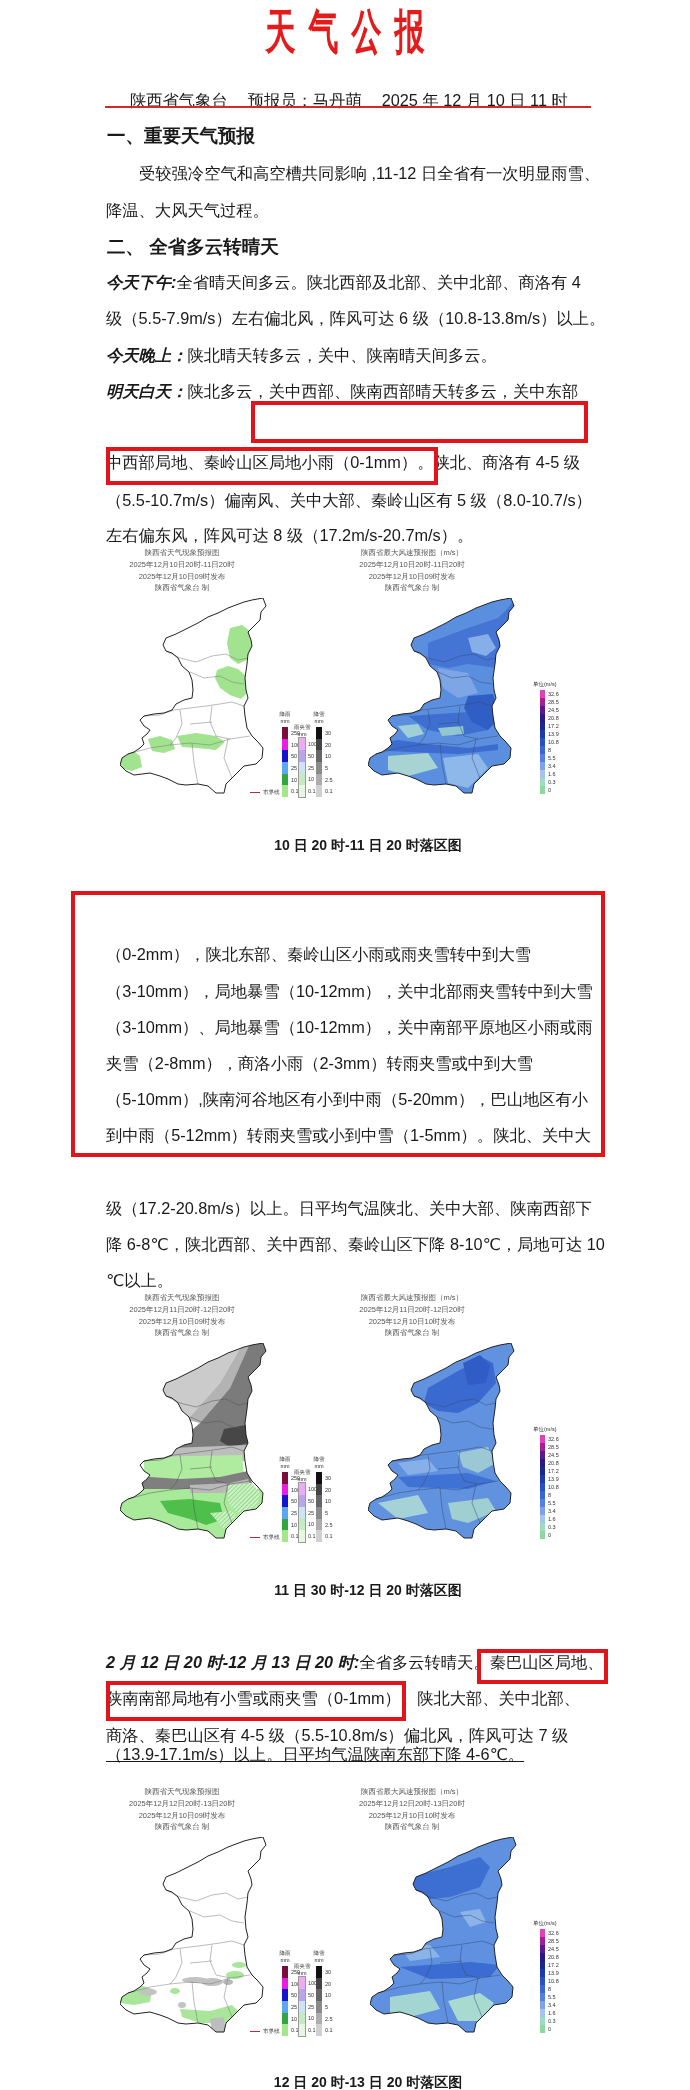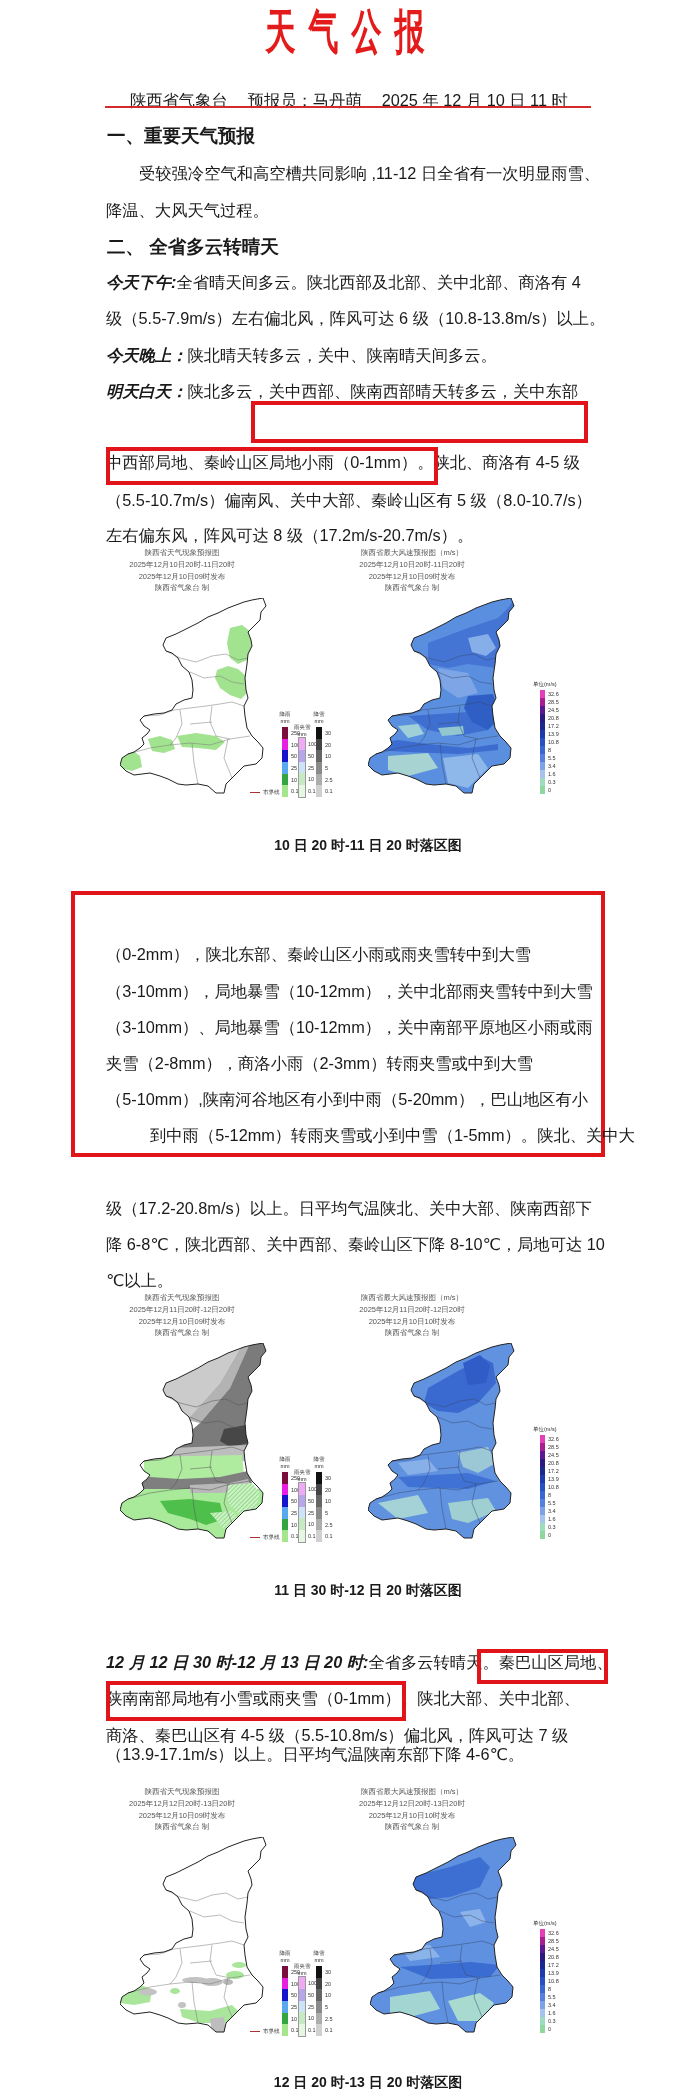--- a/index.html
+++ b/index.html
@@ -201,21 +201,21 @@
   </div>
 
   <div class="cap" style="top:836px;">10 日 20 时-11 日 20 时落区图</div>
 
   <div class="hl" style="left:71px; top:891px; width:534px; height:266px;"></div>
   <div class="ln" style="top:944px;">（0-2mm），陕北东部、秦岭山区小雨或雨夹雪转中到大雪</div>
   <div class="ln" style="top:981px;">（3-10mm），局地暴雪（10-12mm），关中北部雨夹雪转中到大雪</div>
   <div class="ln" style="top:1017px;">（3-10mm）、局地暴雪（10-12mm），关中南部平原地区小雨或雨</div>
   <div class="ln" style="top:1053px;">夹雪（2-8mm），商洛小雨（2-3mm）转雨夹雪或中到大雪</div>
   <div class="ln" style="top:1089px;">（5-10mm）,陕南河谷地区有小到中雨（5-20mm），巴山地区有小</div>
-  <div class="ln" style="top:1125px;margin-left:44px;">到中雨（5-12mm）转雨夹雪或小到中雪（1-5mm）。陕北、关中大</div>
+  <div class="ln" style="top:1125px;">到中雨（5-12mm）转雨夹雪或小到中雪（1-5mm）。陕北、关中大</div>
   <div class="ln" style="top:1198px;">级（17.2-20.8m/s）以上。日平均气温陕北、关中大部、陕南西部下</div>
   <div class="ln" style="top:1234px;">降 6-8℃，陕北西部、关中西部、秦岭山区下降 8-10℃，局地可达 10</div>
   <div class="ln" style="top:1270px;">℃以上。</div>
 
   <div>
     <div class="mh" style="left:107px; top:1292px;">
       <div>陕西省天气现象预报图</div>
       <div>2025年12月11日20时-12日20时</div>
       <div>2025年12月10日09时发布</div>
       <div>陕西省气象台 制</div>
@@ -339,24 +339,24 @@
         <span class="lgl" style="top: 81px;">1.6</span>
         <div class="sw" style="top: 88px; height: 8px; background: rgb(158, 220, 192);"></div>
         <span class="lgl" style="top: 89px;">0.3</span>
         <div class="sw" style="top: 96px; height: 8px; background: rgb(142, 216, 160);"></div>
         <span class="lgl" style="top: 97px;">0</span>
       </div>
   </div>
 
   <div class="cap" style="top:1581px;">11 日 30 时-12 日 20 时落区图</div>
 
-  <div class="ln" style="top:1652px;"><span class="b">12 月 12 日 30 时-12 月 13 日 20 时:</span><span>全省多云转晴天。秦巴山区局地、</span></div>
+  <div class="ln" style="top:1652px;"><span class="b">2 月 12 日 20 时-12 月 13 日 20 时:</span><span>全省多云转晴天。秦巴山区局地、</span></div>
   <div class="ln" style="top:1688px;">陕南南部局地有小雪或雨夹雪（0-1mm）。陕北大部、关中北部、</div>
   <div class="ln" style="top:1725px;">商洛、秦巴山区有 4-5 级（5.5-10.8m/s）偏北风，阵风可达 7 级</div>
-  <div class="ln" style="top:1744px;">（13.9-17.1m/s）以上。日平均气温陕南东部下降 4-6℃。</div>
+  <div class="ln" style="top:1744px;text-decoration:underline;">（13.9-17.1m/s）以上。日平均气温陕南东部下降 4-6℃。</div>
   <div class="hl" style="left:477px; top:1649px; width:131px; height:35px;"></div>
   <div class="hl" style="left:106px; top:1681px; width:300px; height:40px;"></div>
 
   <div>
     <div class="mh" style="left:107px; top:1786px;">
       <div>陕西省天气现象预报图</div>
       <div>2025年12月12日20时-13日20时</div>
       <div>2025年12月10日09时发布</div>
       <div>陕西省气象台 制</div>
     </div>

